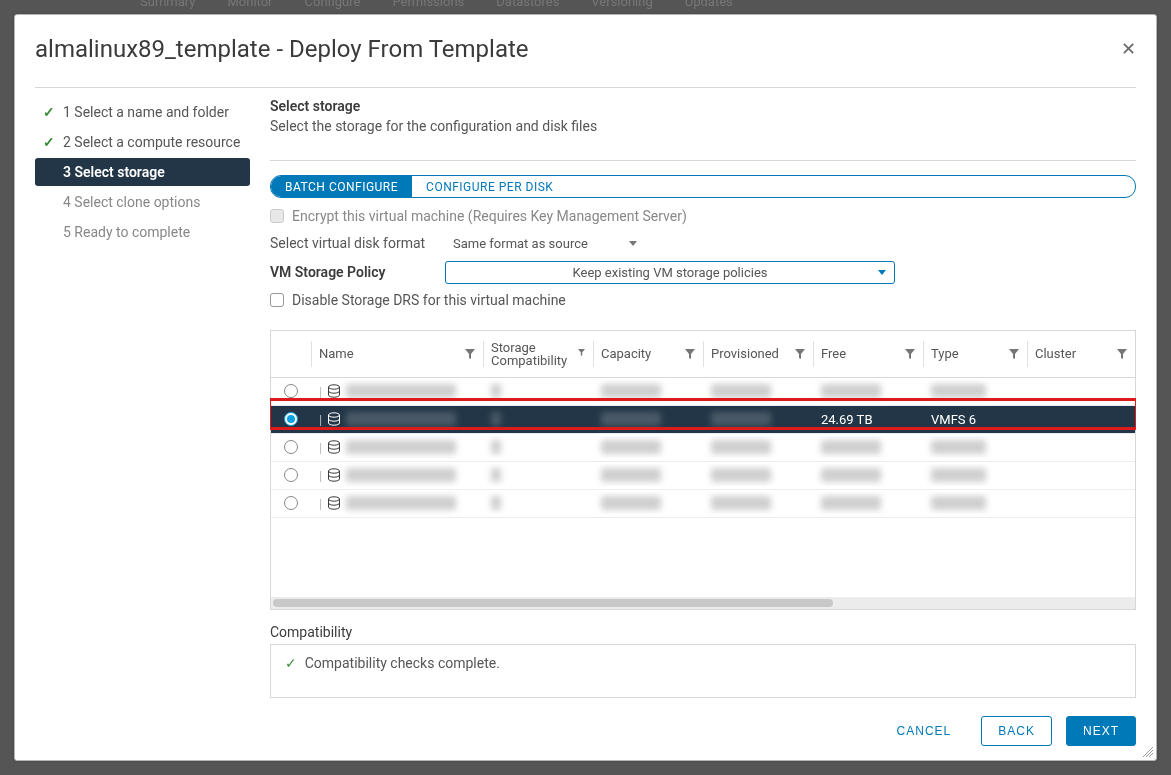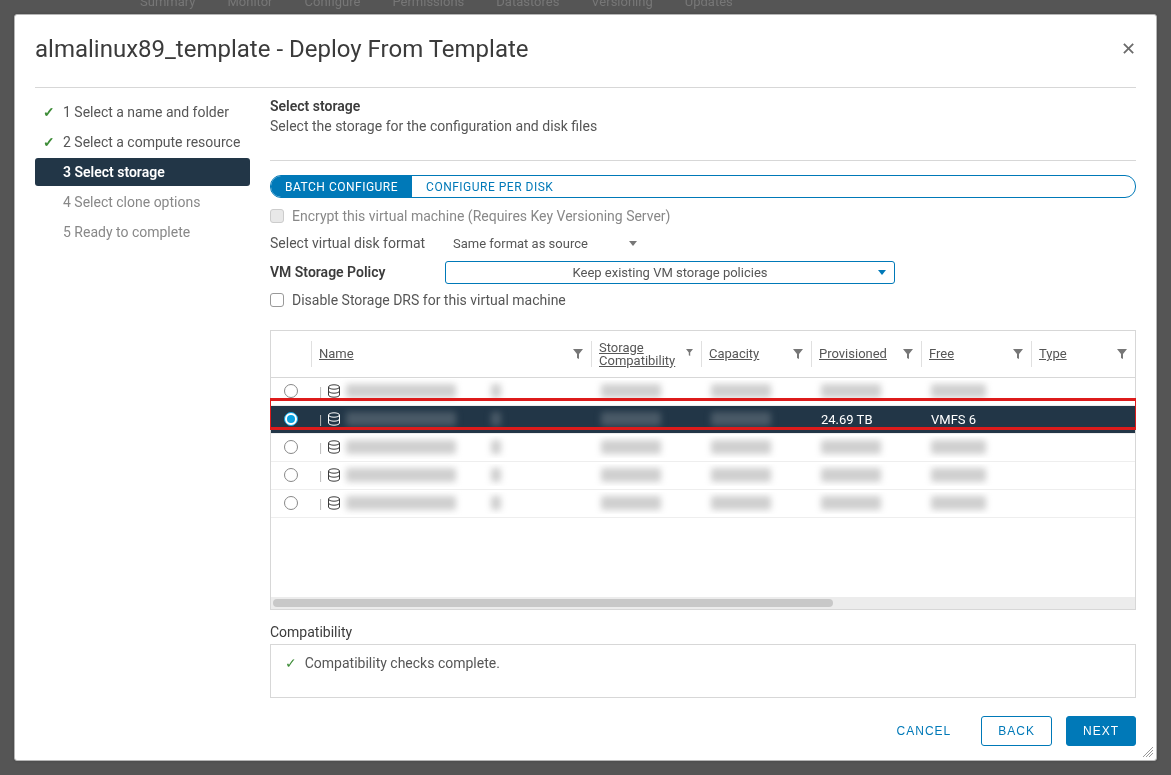--- a/index.html
+++ b/index.html
@@ -177,21 +177,20 @@
     height: 296px;
     display: flex;
     flex-direction: column;
   }
   .thead {
     display: flex;
     font-size: 13px;
     color: #565656;
     border-bottom: 1px solid #d7d7d7;
     background: #fff;
-    text-decoration: underline;
   }
   .th {
     padding: 10px 8px;
     border-right: 0 solid #eee;
     display: flex;
     align-items: center;
     justify-content: space-between;
     position: relative;
   }
   .th:not(:first-child)::before{
@@ -360,21 +359,21 @@
       <div class="section-title">Select storage</div>
       <div class="section-sub">Select the storage for the configuration and disk files</div>
 
       <div class="seg-group">
         <div class="seg active">BATCH CONFIGURE</div>
         <div class="seg inactive">CONFIGURE PER DISK</div>
       </div>
 
       <div class="chk-row chk-disabled">
         <span class="chk disabled"></span>
-        <span>Encrypt this virtual machine (Requires Key Versioning Server)</span>
+        <span>Encrypt this virtual machine (Requires Key Management Server)</span>
       </div>
 
       <div class="form-row">
         <div class="form-label">Select virtual disk format</div>
         <div class="sel sel-plain">
           <span>Same format as source</span>
           <span class="chev gray"></span>
         </div>
       </div>
 
@@ -435,20 +434,28 @@
               </span>
           </div>
           <div class="th col-type">
             <span>Type</span>
             <span class="filter-icon">
                 <svg viewBox="0 0 10 10">
                   <path d="M0 0h10L6 5v5L4 9V5z" fill="#777"></path>
                 </svg>
               </span>
           </div>
+          <div class="th col-cluster">
+            <span>Cluster</span>
+            <span class="filter-icon">
+                <svg viewBox="0 0 10 10">
+                  <path d="M0 0h10L6 5v5L4 9V5z" fill="#777"></path>
+                </svg>
+              </span>
+          </div>
         </div>
         <div class="tbody" id="tbody">
             <div class="tr">
               <div class="td col-radio">
                 <span class="radio"></span>
               </div>
               <div class="td col-name">
                 <span style="color:#bbb">|</span> 
                 <span class="ds-icon">
                   <svg viewBox="0 0 16 16" width="16" height="16">

